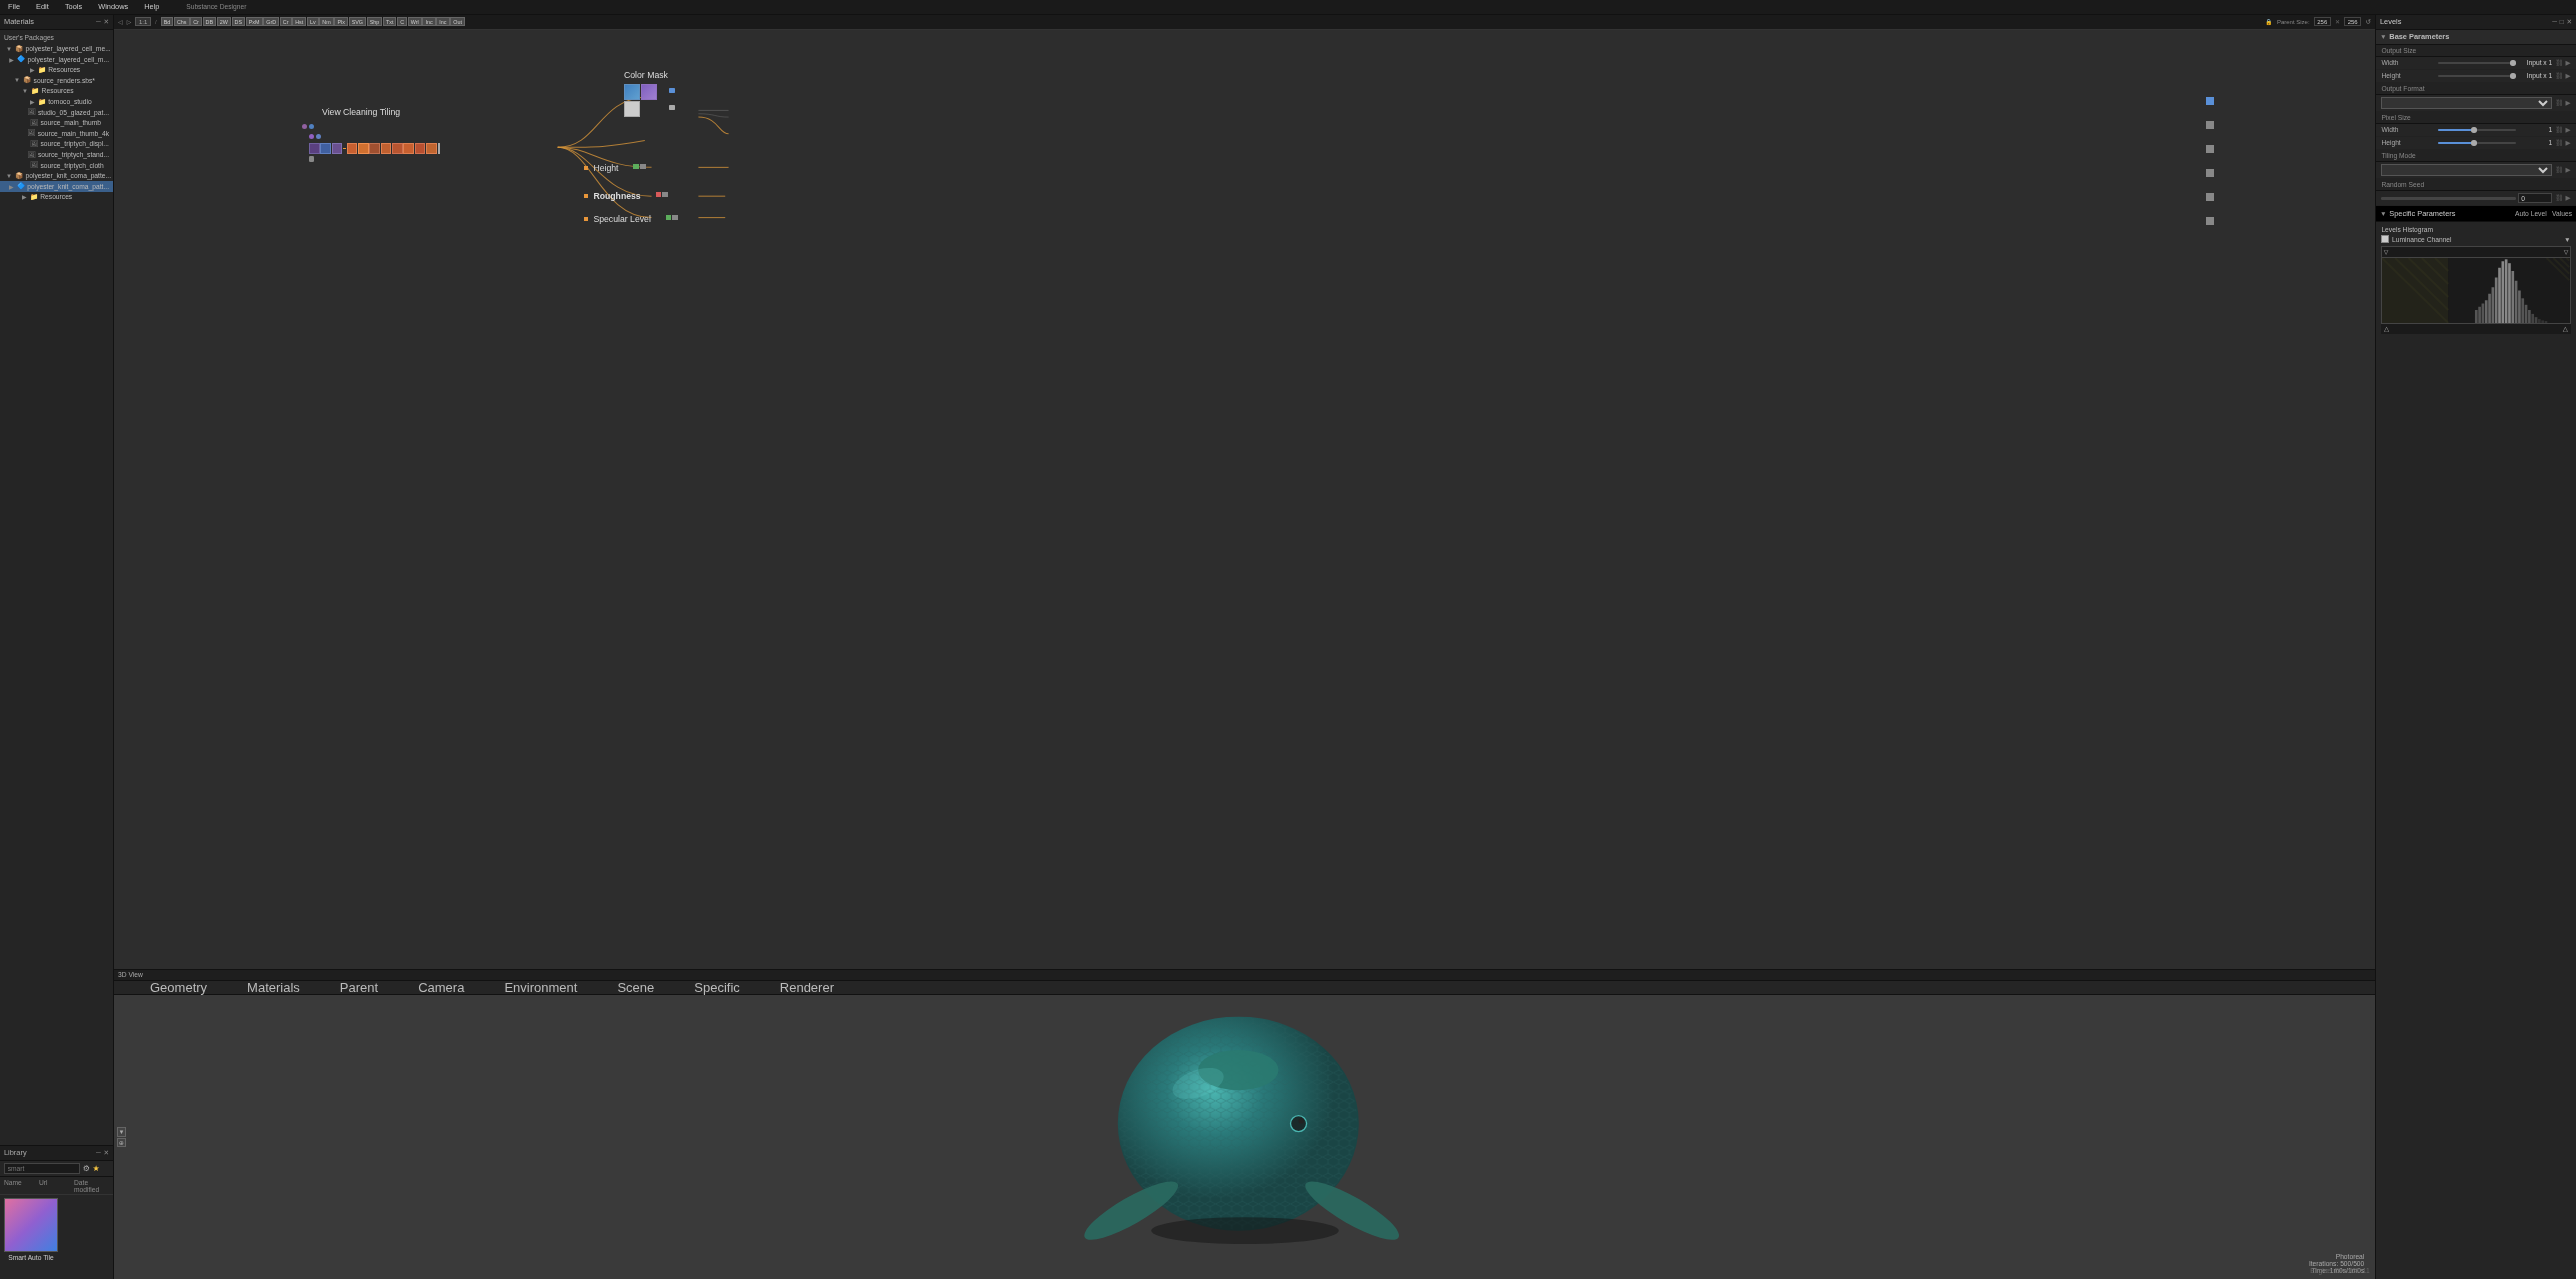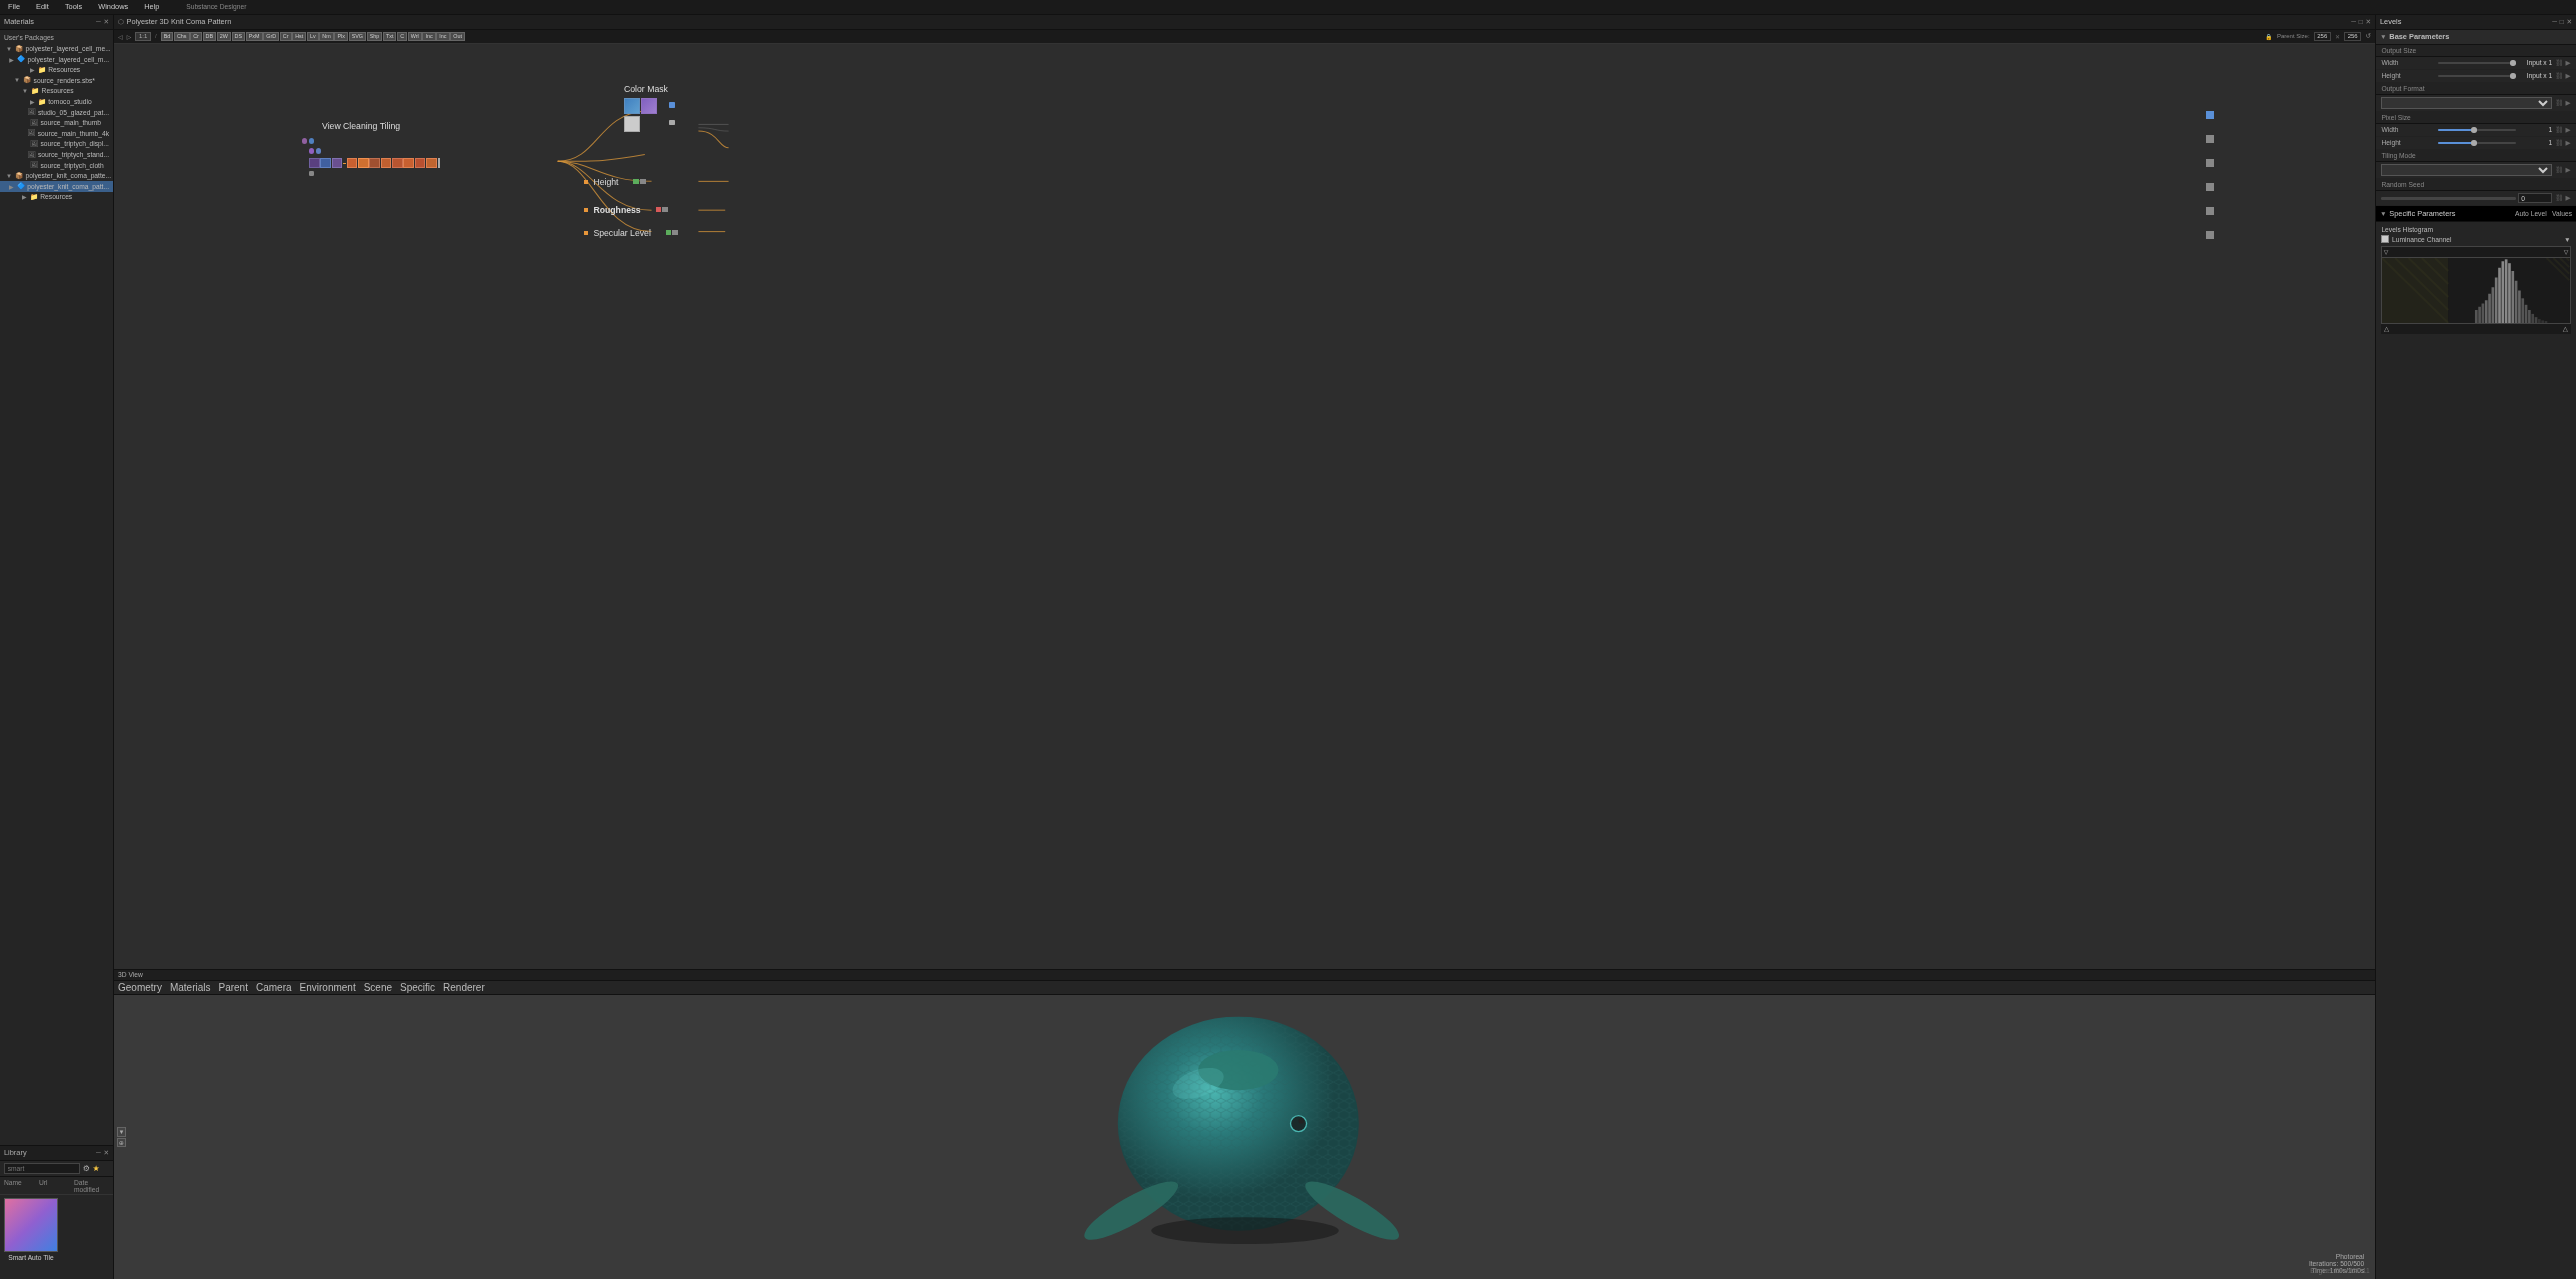--- a/index.html
+++ b/index.html
@@ -245,21 +245,21 @@
     }
     .view3d-menubar {
       background: #252525;
       height: 14.8px;
       display: flex;
       align-items: center;
       padding: 0 4px;
       gap: 8px;
       border-bottom: 0.7px solid #111;
     }
-    .view3d-menu-item { color: #bbb; font-size: 10px; cursor: pointer; }
+    .view3d-menu-item { color: #bbb; font-size: 13px; cursor: pointer; margin-left: 32px; }
 
     .view3d-canvas {
       flex: 1;
       background: #3a3a3a;
       position: relative;
       display: flex;
       align-items: center;
       justify-content: center;
       overflow: hidden;
     }
@@ -594,30 +594,20 @@
           </div>
         </div>
       </div>
     </div>
   </div>
 
   <div class="center-area">
 
     <div class="node-editor" style="flex:1;">
 
-      <div class="node-editor-header">
-        <span style="color:#888;font-size:6.7px;">⬡</span>
-        <span class="ne-title">Polyester 3D  Knit Coma Pattern</span>
-        <div style="flex:1;"></div>
-        <div class="panel-header-icons">
-          <span class="panel-icon">─</span>
-          <span class="panel-icon">□</span>
-          <span class="panel-icon">✕</span>
-        </div>
-      </div>
 
       <div class="ne-top-toolbar">
         <span style="color:#888;font-size:6px;">◁</span>
         <span style="color:#888;font-size:6px;">▷</span>
         <span style="color:#aaa;font-size:6px;background:#333;padding:0.7px 2.7px;border:0.7px solid #555;">1:1</span>
         <span style="color:#666;font-size:6px;">/</span>
 
         <div style="display:flex;gap:0.7px;overflow:hidden;">
           <span style="background:#4a4a4a;border:0.7px solid #666;padding:0.7px 2px;font-size:5.4px;color:#ccc;cursor:pointer;">Bd</span>
           <span style="background:#4a4a4a;border:0.7px solid #666;padding:0.7px 2px;font-size:5.4px;color:#ccc;cursor:pointer;">Chs</span>

